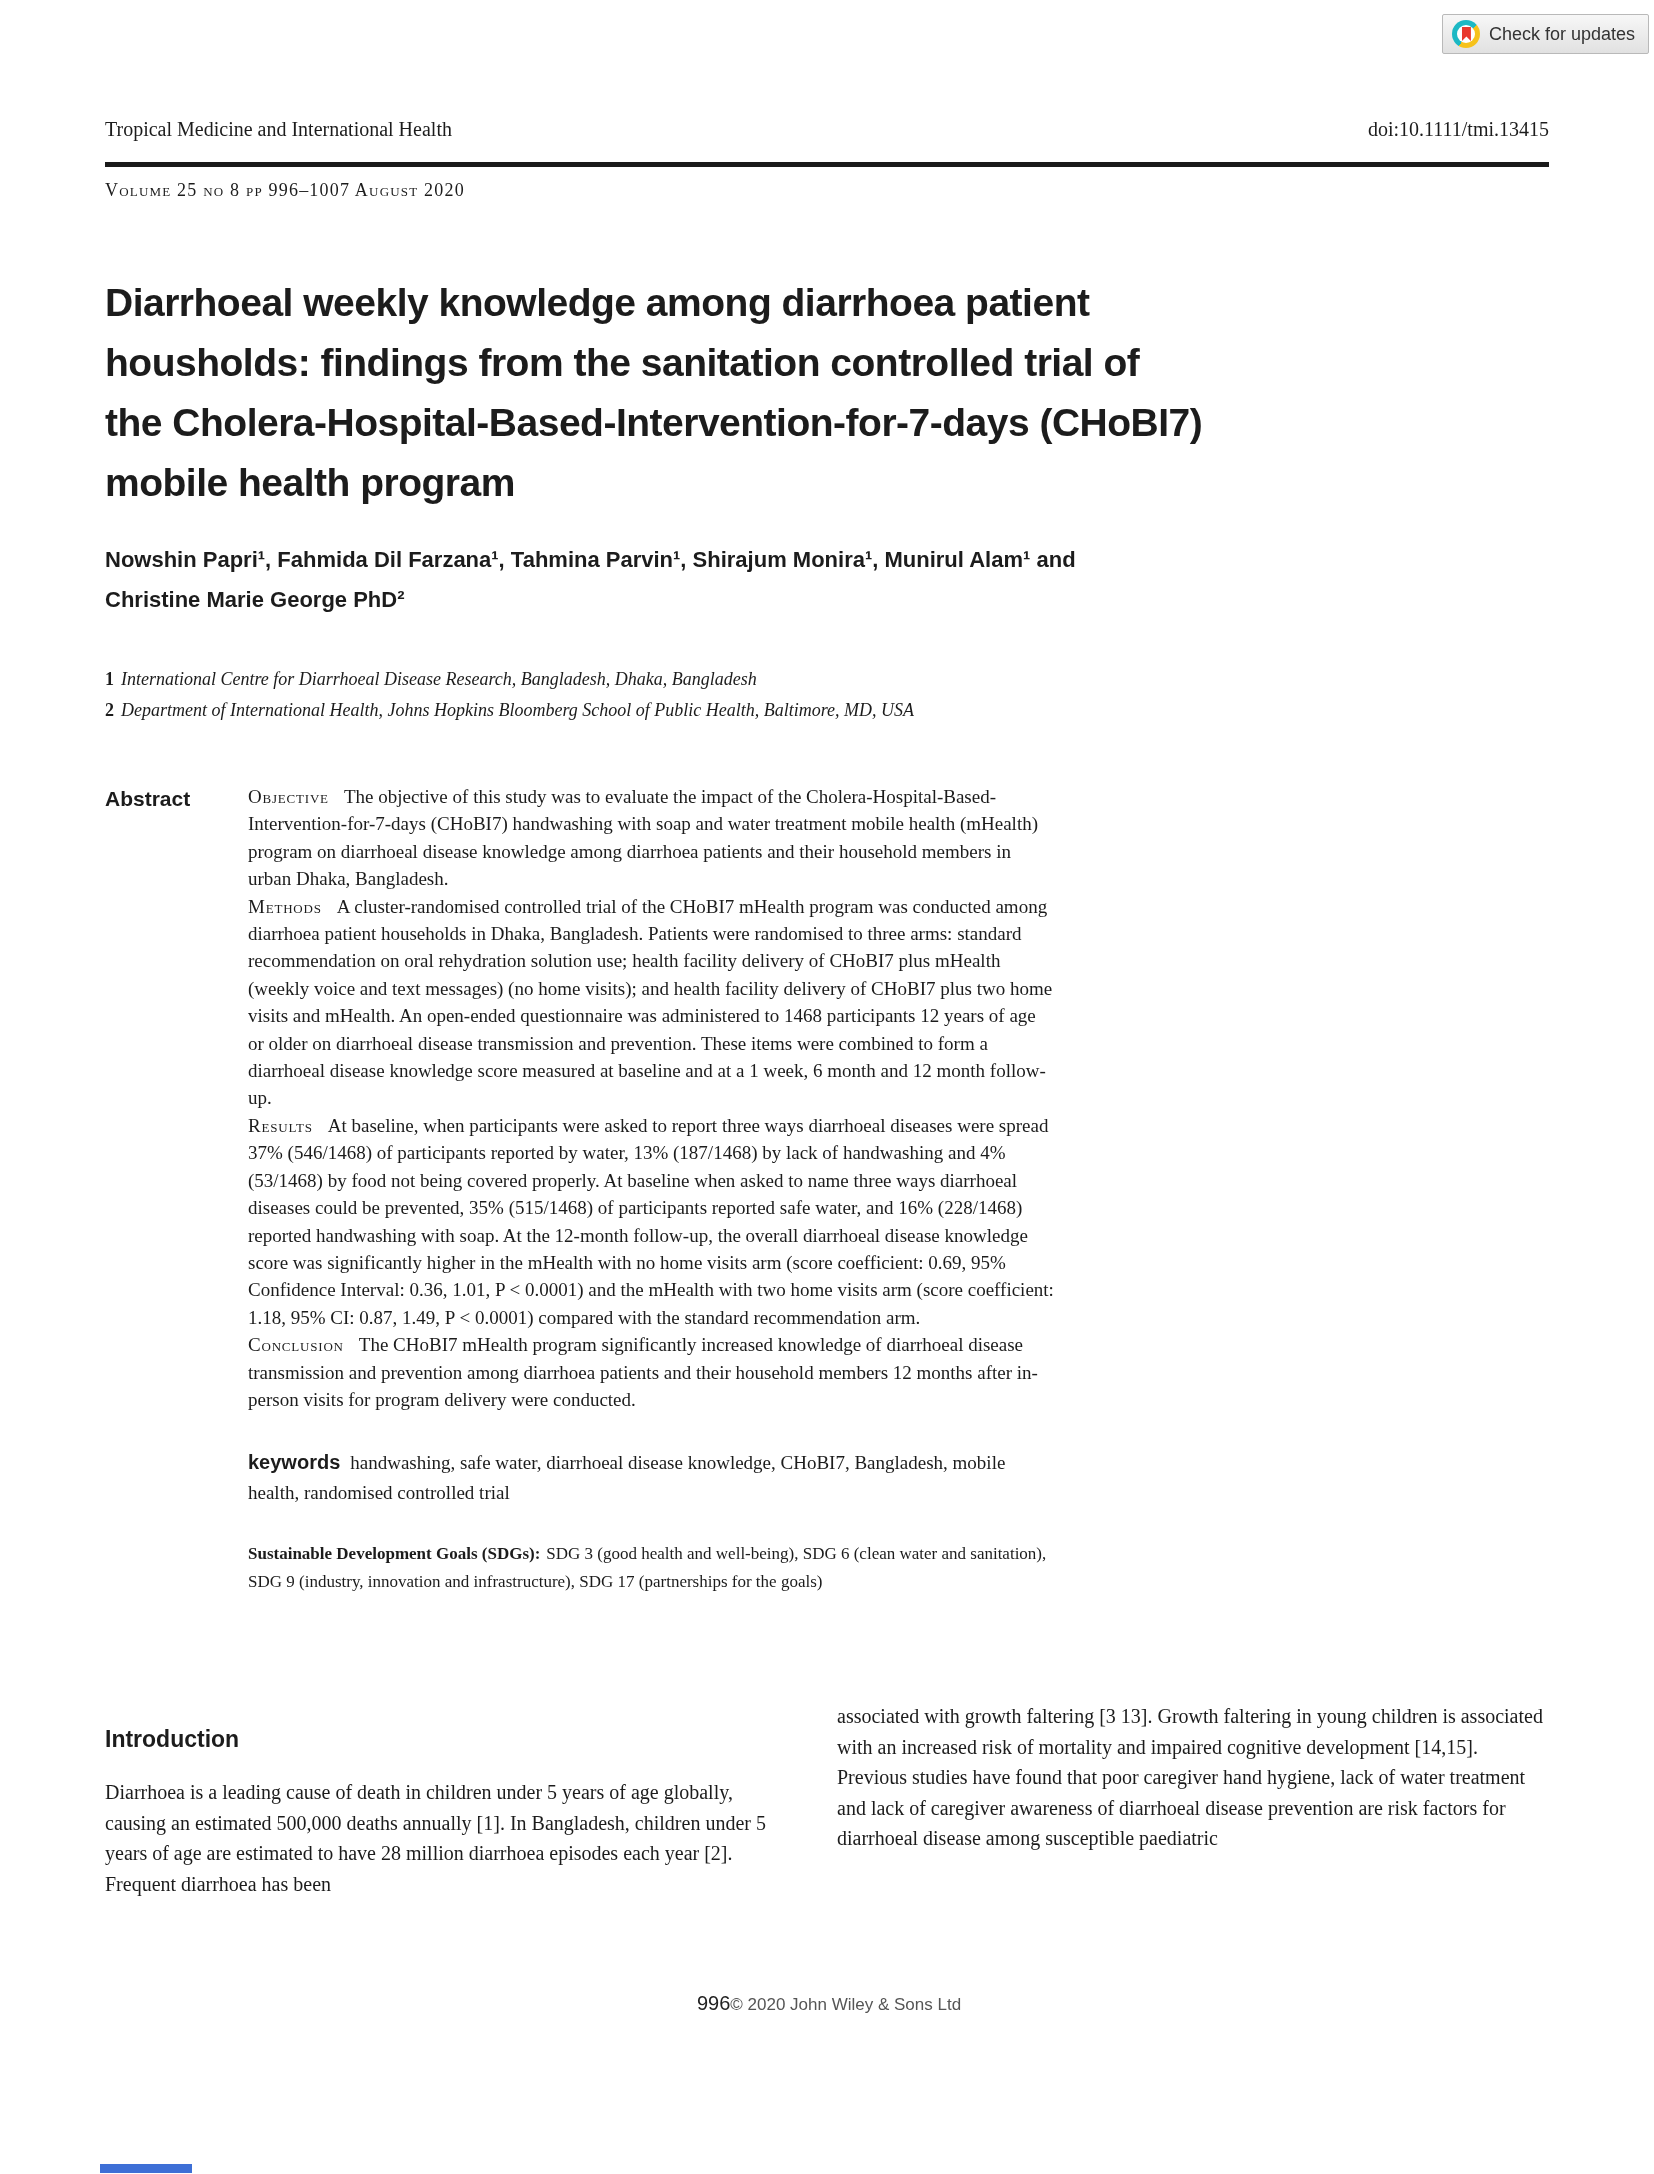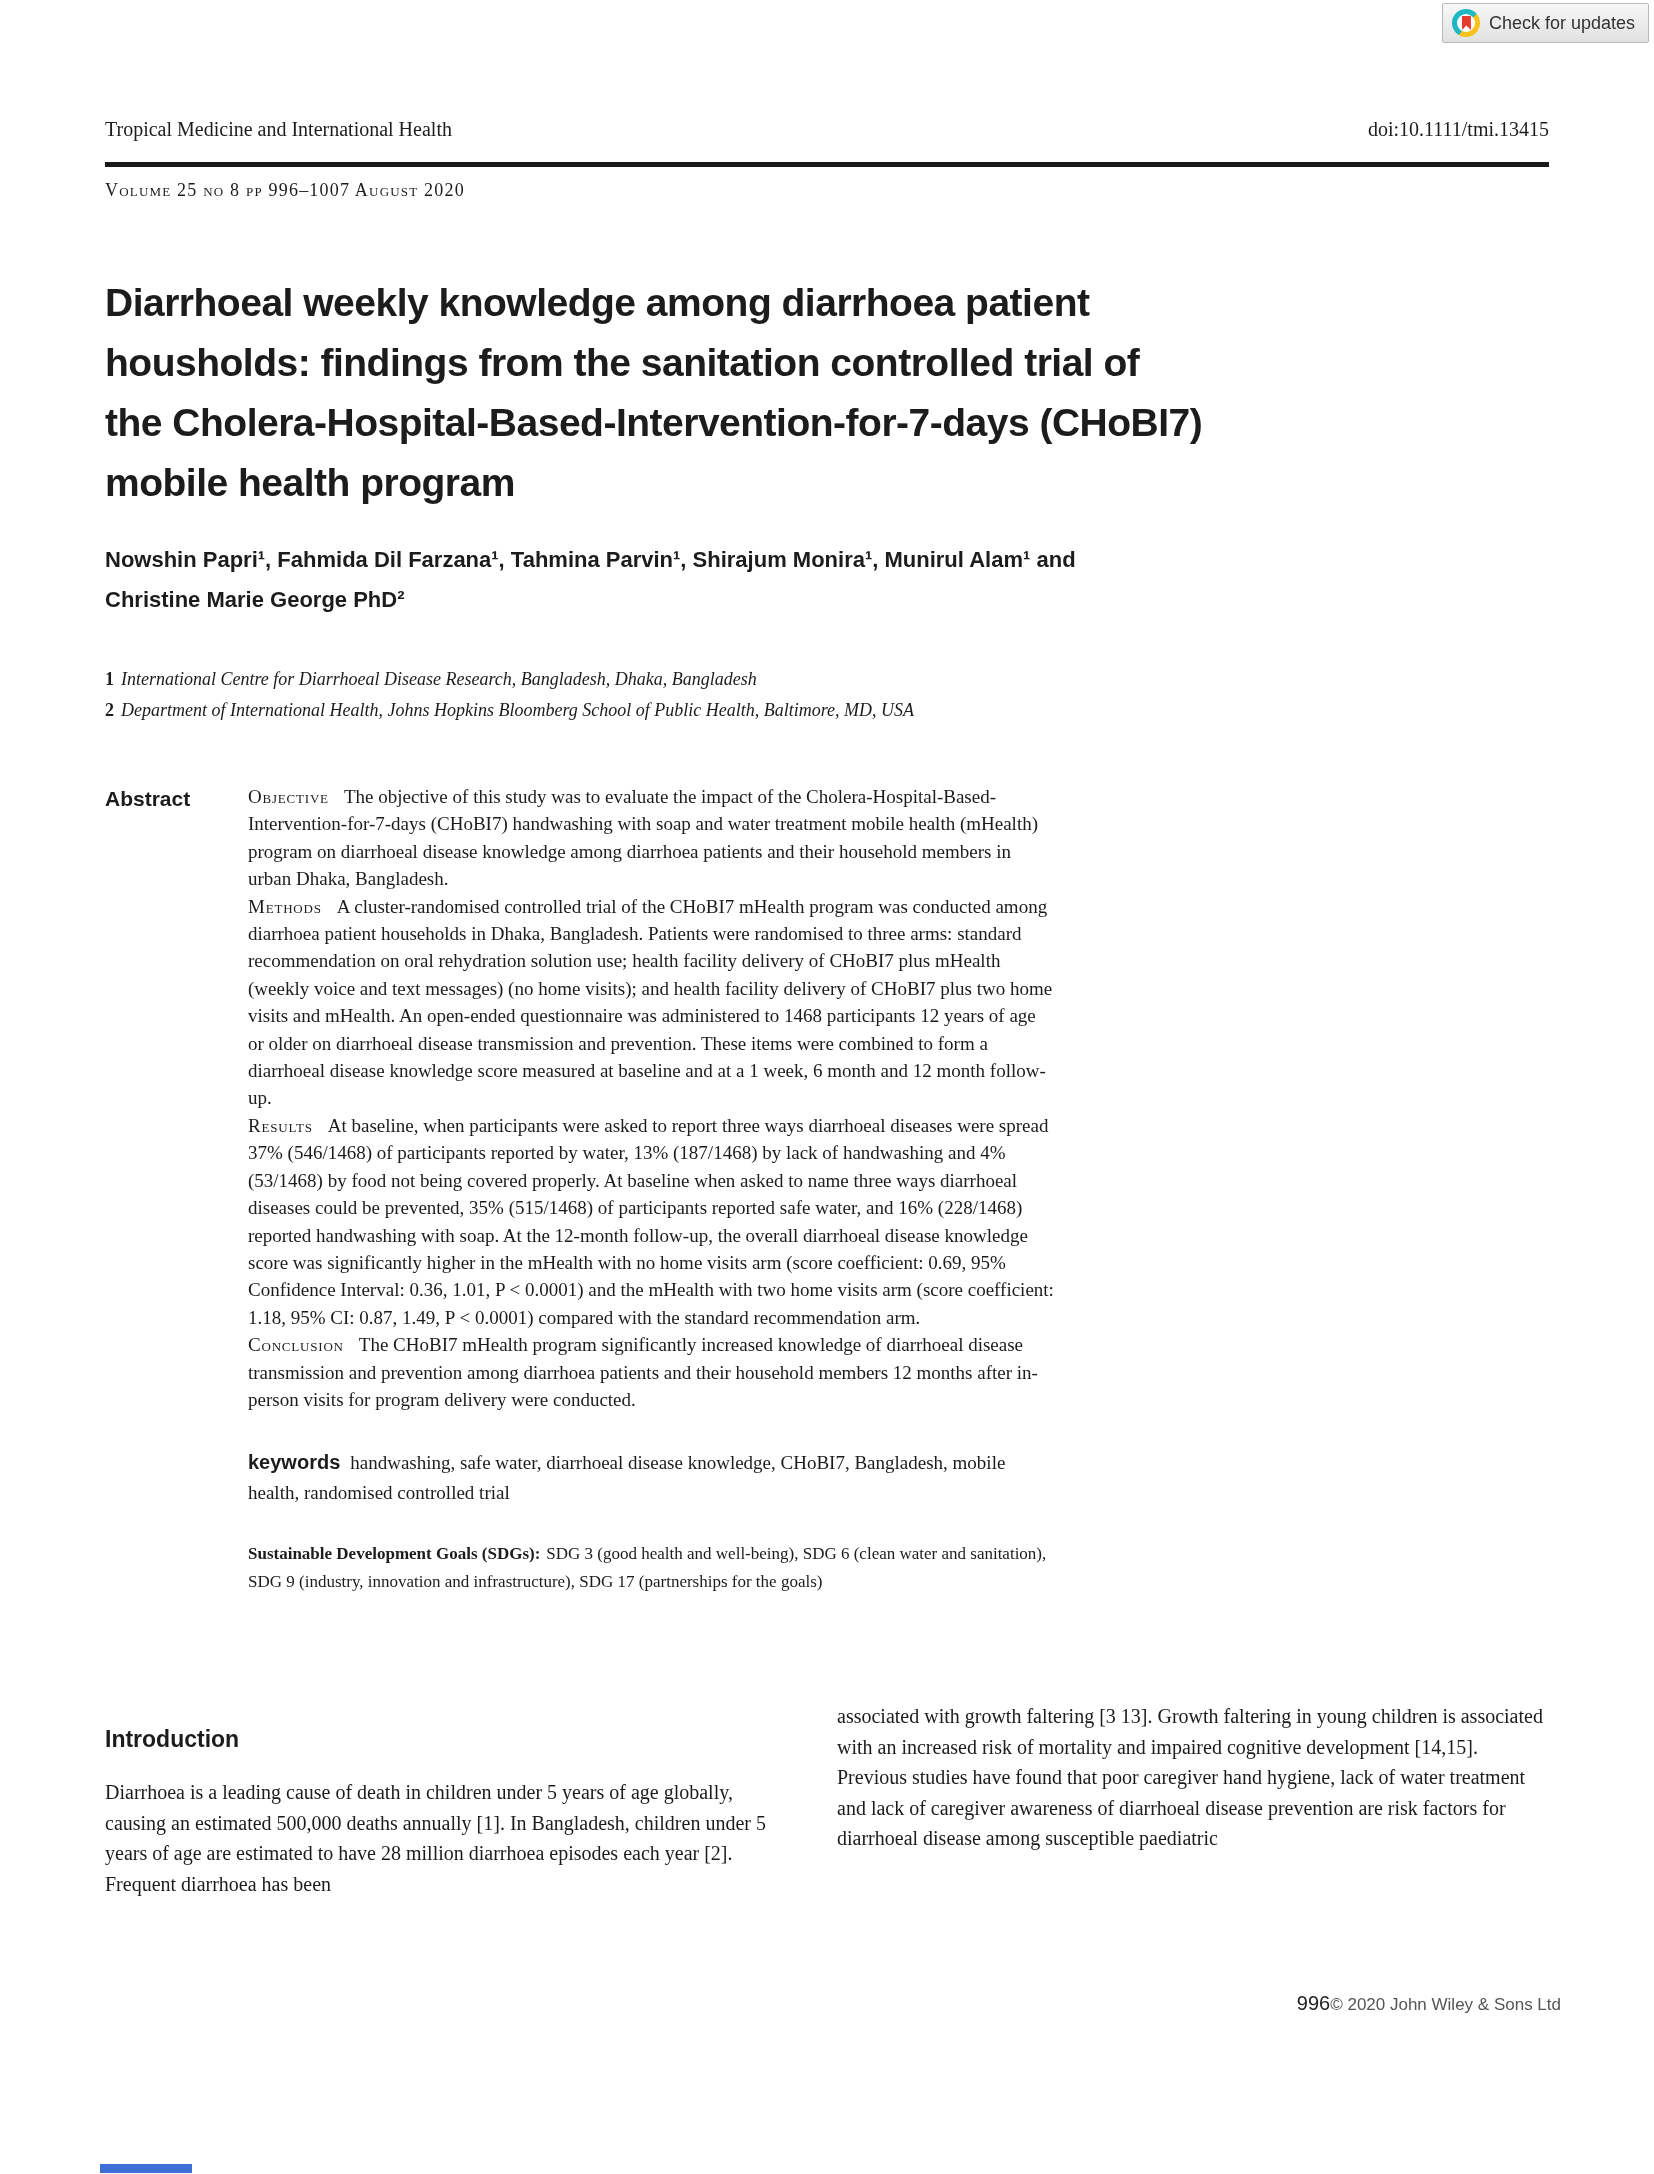--- a/index.html
+++ b/index.html
@@ -2,21 +2,21 @@
 <html><head>
 <meta charset="utf-8">
 <style>
   html,body{margin:0;padding:0;background:#fff;}
   .page{
     position:relative;width:1654px;height:2174px;background:#ffffff;
     font-family:"Liberation Serif", serif;color:#1c1c1c;overflow:hidden;
   }
   
   .badge{
-    position:absolute;top:3px;right:5px;height:38px;
+    position:absolute;top:14px;right:5px;height:38px;
     display:flex;align-items:center;gap:9px;padding:0 13px 0 9px;
     background:linear-gradient(#f7f7f7,#e1e1e1);
     border:1px solid #b9b9b9;border-radius:2px;cursor:pointer;
     font-family:"Liberation Sans", sans-serif;font-size:18px;color:#333;
   }
   .cm-logo{position:relative;width:28px;height:28px;border-radius:50%;
     background:conic-gradient(from 210deg,#1cb8c4 0deg 200deg,#f6c21b 200deg 360deg);}
   .cm-inner{position:absolute;inset:5px;background:#fff;border-radius:50%;}
   .cm-bookmark{position:absolute;left:10px;top:7px;width:9px;height:14px;background:#e8392e;
     clip-path:polygon(0 0,100% 0,100% 100%,50% 68%,0 100%);}
@@ -51,22 +51,22 @@
   
   .intro{position:absolute;top:1698px;left:105px;width:1444px;
     display:flex;justify-content:space-between;}
   .intro-col-left{width:705px;}
   .intro-col-right{width:712px;}
   .intro-heading{margin:28px 0 0 0;font-family:"Liberation Sans", sans-serif;
     font-weight:700;font-size:23px;}
   .intro-col-left p{margin:24px 0 0 0;font-size:20px;line-height:30.5px;max-width:672px;}
   .intro-col-right p{margin:3px 0 0 0;font-size:20px;line-height:30.5px;}
   
-  .footer{position:absolute;top:1992px;left:117px;width:1444px;
-    display:flex;justify-content:flex-end;align-items:baseline;
+  .footer{position:absolute;top:1992px;left:107px;width:1444px;
+    display:flex;justify-content:center;align-items:baseline;
     font-family:"Liberation Sans", sans-serif;}
   .page-num{font-size:20px;color:#222;}
   .copyright{font-size:17px;color:#555;}
   
   .link-bar{position:absolute;left:100px;top:2164px;width:92px;height:9px;background:#3d6fd6;}
 </style>
 </head>
 <body>
 
 <div class="page">

